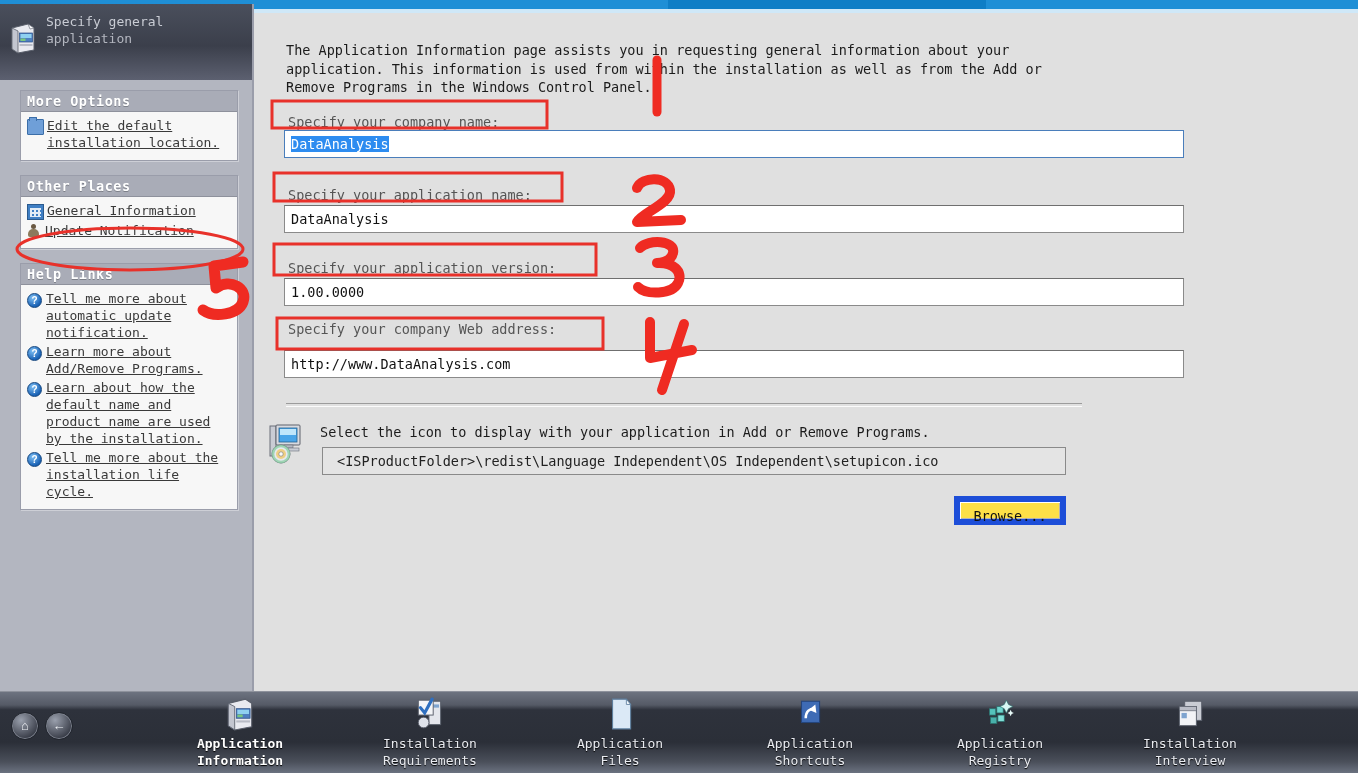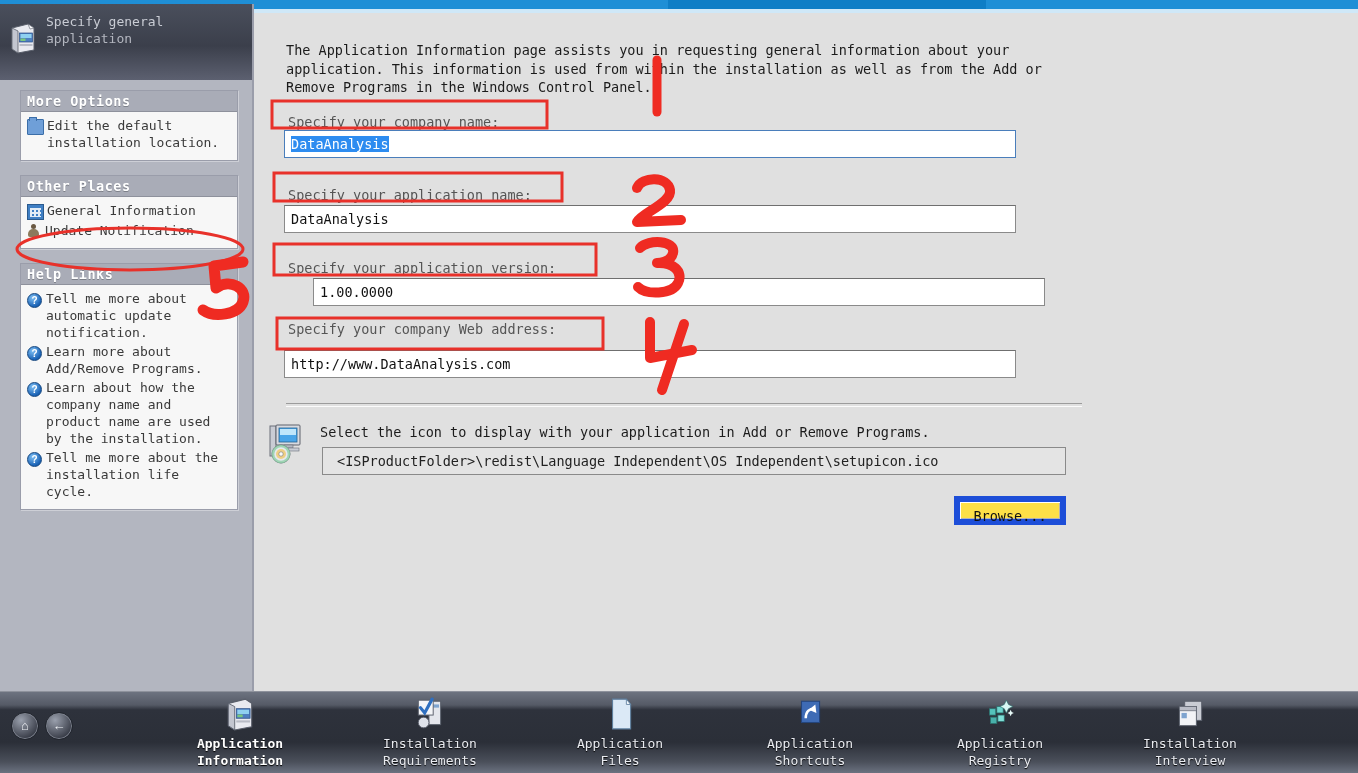--- a/index.html
+++ b/index.html
@@ -57,21 +57,21 @@
     padding:2px 6px;
     border-bottom:1px solid #8e919c;
     text-shadow:0 1px 0 #7d8089;
     letter-spacing:.5px;
   }
   .panel-body{padding:5px 6px 7px 6px;background:#f7f7f7;}
   .p-item{
     display:flex;align-items:flex-start;
     margin-bottom:2px;line-height:17px;font-size:13px;color:#3a3a3a;
   }
-  .p-item .lbl{flex:1;}
+  .p-item .lbl{flex:1;text-decoration:underline;}
   .p-ic{width:15px;min-width:15px;height:14px;margin-right:3px;margin-top:2px;position:relative;}
 
   
   .ic-folder{background:#6f9fd8;border:1px solid #3b6ea8;border-radius:1px;}
   .ic-folder:after{content:"";position:absolute;left:1px;top:-3px;width:6px;height:3px;background:#6f9fd8;border:1px solid #3b6ea8;border-bottom:none;border-radius:1px 1px 0 0;}
   
   .ic-grid{background:#3f7fc4;border:1px solid #2a5a8e;}
   .ic-grid:after{content:"";position:absolute;left:2px;top:3px;right:2px;bottom:2px;
      background:
        linear-gradient(to right,#fff 0 2px,transparent 2px 4px) repeat-x,
@@ -91,21 +91,21 @@
   
   .main{position:absolute;left:256px;top:13px;right:0;bottom:81px;background:#e0e0e0;}
   .intro{
     position:absolute;left:30px;top:28px;width:770px;
     font-size:13.5px;line-height:18.5px;color:#1b1b1b;
   }
   .field-label{
     position:absolute;left:32px;font-size:13.5px;color:#555;
   }
   .field-input{
-    position:absolute;left:28px;width:732px;height:28px;
+    position:absolute;left:28px;width:900px;height:28px;
     background:#fff;border:1px solid #8a8a8a;border-top-color:#6f6f6f;
     box-sizing:border-box;
     font-family:"DejaVu Sans Mono","Liberation Mono",monospace;
     font-size:13.5px;color:#111;
     padding:0 0 0 6px;line-height:26px;white-space:nowrap;overflow:hidden;
   }
   .field-input.focused{border:1px solid #4a7ebb;}
   .sel{background:#2d8cf0;color:#fff;}
 
   .divider{position:absolute;left:30px;top:390px;width:796px;height:2px;
@@ -210,42 +210,42 @@
         <div class="p-item">
           <span class="ic-help"></span>
           <span class="lbl">Tell me more about automatic update notification.</span>
         </div>
         <div class="p-item">
           <span class="ic-help"></span>
           <span class="lbl">Learn more about Add/Remove Programs.</span>
         </div>
         <div class="p-item">
           <span class="ic-help"></span>
-          <span class="lbl">Learn about how the company name and product name are used by the installation.</span>
+          <span class="lbl">Learn about how the default name and product name are used by the installation.</span>
         </div>
         <div class="p-item">
           <span class="ic-help"></span>
           <span class="lbl">Tell me more about the installation life cycle.</span>
         </div>
       </div>
     </div>
   </div>
 
   <div class="main">
 
     <div class="intro">The Application Information page assists you in requesting general information about your application. This information is used from within the installation as well as from the Add or Remove Programs in the Windows Control Panel.</div>
 
     <div class="field-label" style="top:101px;">Specify your company name:</div>
     <div class="field-input focused" style="top:117px;"><span class="sel">DataAnalysis</span></div>
 
     <div class="field-label" style="top:174px;">Specify your application name:</div>
     <div class="field-input" style="top:192px;"><span>DataAnalysis</span></div>
 
     <div class="field-label" style="top:247px;">Specify your application version:</div>
-    <div class="field-input" style="top:265px;margin-left:29px;"><span>1.00.0000</span></div>
+    <div class="field-input" style="top:265px;"><span>1.00.0000</span></div>
 
     <div class="field-label" style="top:308px;">Specify your company Web address:</div>
     <div class="field-input" style="top:337px;"><span>http://www.DataAnalysis.com</span></div>
 
     <div class="divider"></div>
 
     <div class="icon-row">
       <svg class="setupicon" viewBox="0 0 44 44">
         <rect x="4" y="4" width="6" height="30" fill="#c9ccd4" stroke="#6a6e78" stroke-width="1"></rect>
         <rect x="10" y="3" width="24" height="20" rx="1" fill="#d8dae0" stroke="#5e626c" stroke-width="1"></rect>

